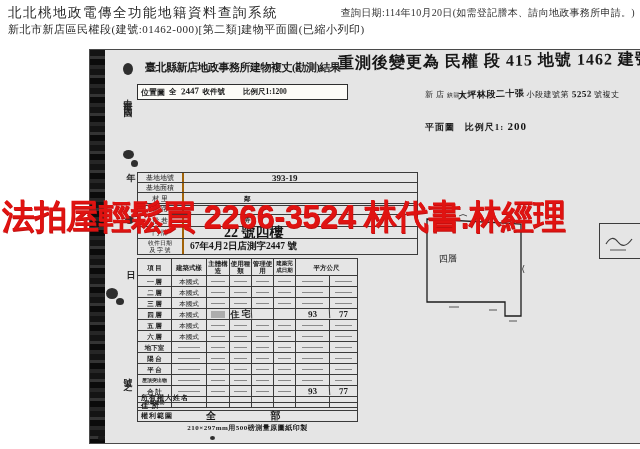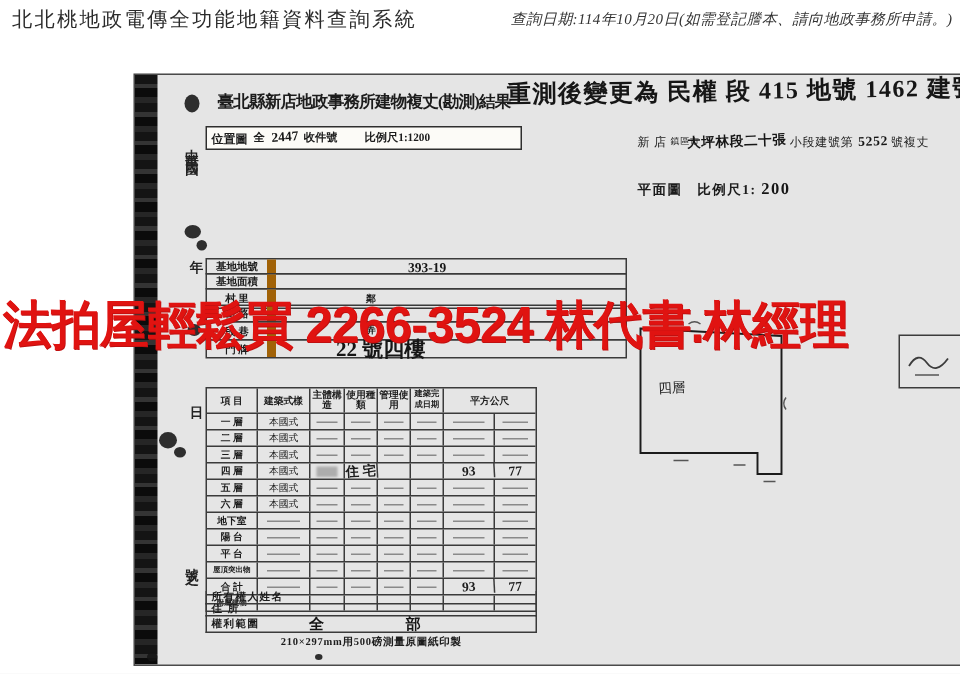--- a/index.html
+++ b/index.html
@@ -3,21 +3,21 @@
 <meta charset="utf-8">
 <style>
   html,body{margin:0;padding:0;background:#fff;}
   #stage{position:relative;width:640px;height:449px;background:#ffffff;overflow:hidden;
          font-family:"Liberation Serif", serif;color:#1c1c1c;}
   .abs{position:absolute;}
 
   
   .sys-title{left:8px;top:4px;font-size:13.5px;letter-spacing:1.5px;color:#2b2b2b;}
   .sub-title{left:8px;top:22px;font-size:11px;letter-spacing:.5px;color:#2b2b2b;}
-  .qdate{right:5px;top:6px;font-size:10px;color:#333;letter-spacing:.3px;font-style:italic;}
+  .qdate{right:5px;top:6px;font-size:10px;color:#333;letter-spacing:.3px;}
 
   
   .scan{left:57px;top:49px;width:580px;height:393px;border:1px solid #4a4a4a;background:#e5e5e5;overflow:hidden;margin-left:32px;}
   .band-left{left:0;top:0;width:15px;height:100%;
     background:repeating-linear-gradient(180deg,#141414 0 6px,#343434 6px 9px,#0b0b0b 9px 15px,#262626 15px 19px);}
   .band-right{left:562px;top:0;width:18px;height:100%;opacity:.95;
     background:repeating-linear-gradient(90deg,#c6c6c0 0 2px,#dedcd4 2px 4px,#bcbcb6 4px 7px);}
   .blot{background:#141414;border-radius:50%;opacity:.88;}
 
   .form-title{left:55px;top:10px;font-size:11px;font-weight:bold;letter-spacing:-.5px;white-space:nowrap;}
@@ -36,21 +36,21 @@
   .locbar{left:47px;top:34px;width:211px;height:16px;border:1px solid #2e2e2e;display:flex;align-items:center;
           font-size:7.5px;font-weight:bold;gap:4px;padding:0 3px;box-sizing:border-box;background:#fcfbf7;}
   .locbar .hw{font-size:9px;font-weight:700;transform:translateY(-1px) rotate(-4deg);}
   .locbody{left:47px;top:50px;width:211px;height:73px;border:1px solid #2e2e2e;border-top:none;box-sizing:border-box;}
   .stamp{position:absolute;left:8px;top:8px;font-size:12.5px;font-weight:bold;letter-spacing:1px;
          color:#000;text-shadow:0 0 1px #222;white-space:nowrap;}
 
   
   .trow{left:47px;width:281px;height:11px;border:1px solid #3a3a3a;box-sizing:border-box;display:flex;
         align-items:center;background:transparent;margin-top:-1px;}
-  .trow .lbl{width:46px;min-width:46px;height:100%;border-right:6px solid #a16207;font-size:7px;font-weight:bold;
+  .trow .lbl{width:46px;min-width:46px;height:100%;border-right:2px solid #a16207;font-size:7px;font-weight:normal;
         display:flex;align-items:center;justify-content:space-around;padding:0 2px;box-sizing:border-box;}
   .trow .val{flex:1;font-size:8px;display:flex;align-items:center;text-align:center;}
   .trow .tail{font-size:6.5px;font-weight:bold;margin-left:60px;}
 
   
   .ftable{left:47px;top:208px;width:221px;border:1px solid #3a3a3a;box-sizing:border-box;background:transparent;}
   .frow{display:flex;height:10px;border-bottom:1px solid #3a3a3a;}
   .frow:last-child{border-bottom:none;}
   .frow.hdr{height:16px;font-weight:bold;}
   .cell{border-right:1px solid #3a3a3a;box-sizing:border-box;font-size:6.5px;display:flex;align-items:center;
@@ -81,20 +81,21 @@
   .ad{left:2px;top:194px;width:640px;font-family:"Liberation Sans", sans-serif;font-size:34px;font-weight:800;
       color:#e01311;letter-spacing:-.5px;white-space:nowrap;transform:scaleX(.96);transform-origin:left top;
       z-index:60;text-shadow:.5px .5px 0 #c01010;}
 </style>
 </head>
 <body>
 
 <div id="stage">
 
   <div class="abs sys-title">北北桃地政電傳全功能地籍資料查詢系統</div>
+  <div class="abs sub-title">新北市新店區民權段(建號:01462-000)[第二類]建物平面圖(已縮小列印)</div>
   <div class="abs qdate">查詢日期:114年10月20日(如需登記謄本、請向地政事務所申請。)</div>
 
   <div class="abs scan">
     <div class="abs band-left"></div>
     <div class="abs band-right"></div>
 
     <div class="abs blot" style="left:33px;top:13px;width:10px;height:12px;"></div>
     <div class="abs blot" style="left:33px;top:100px;width:11px;height:9px;"></div>
     <div class="abs blot" style="left:41px;top:110px;width:7px;height:7px;"></div>
     <div class="abs blot" style="left:35px;top:166px;width:9px;height:8px;"></div>
@@ -163,20 +164,29 @@
           <span class="tail"></span>
         </div>
     </div>
     <div class="abs trow" style="top:177px;height:13px;">
       <div class="lbl">門 牌</div>
       <div class="val">
           <span class="hw" style="margin-left:40px;font-size:14px;">22 號四樓</span>
         </div>
     </div>
 
+    <div class="abs trow" style="top:189px;height:17px;">
+      <div class="lbl" style="flex-direction:column;justify-content:center;line-height:7px;font-size:6px;">
+        <span>收件日期</span>
+        <span>及 字 號</span>
+      </div>
+      <div class="val">
+          <span class="hw" style="margin-left:6px;font-size:9.5px;">67年4月2日店測字2447 號</span>
+        </div>
+    </div>
 
     <div class="abs ftable">
       <div class="frow hdr">
         <div class="cell c-no">項 目</div>
         <div class="cell c-st">建築式樣</div>
         <div class="cell c-mc">主體構造</div>
         <div class="cell c-us">使用種類</div>
         <div class="cell c-mg">管理使用</div>
         <div class="cell c-dn">建築完成日期</div>
         <div class="cell" style="width:61px;min-width:61px;">平方公尺</div>

